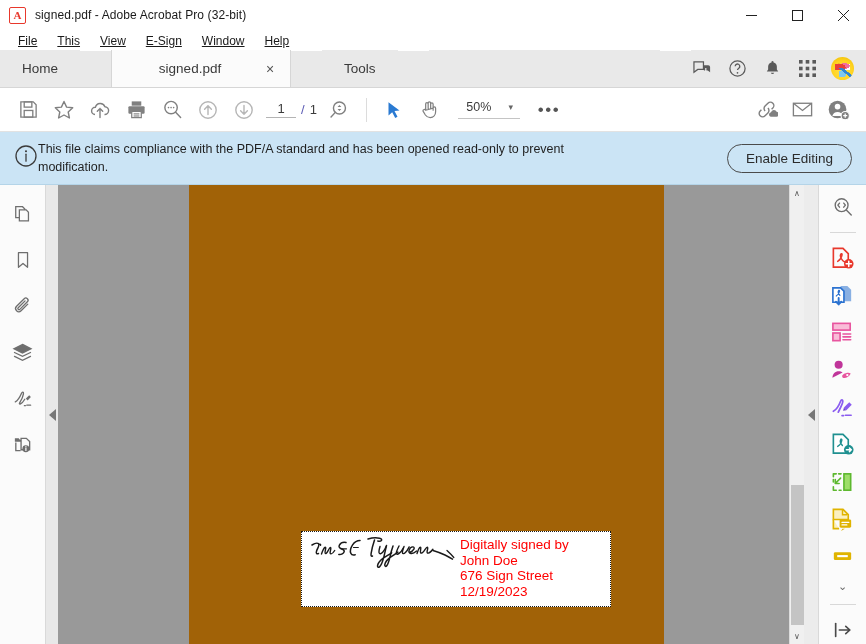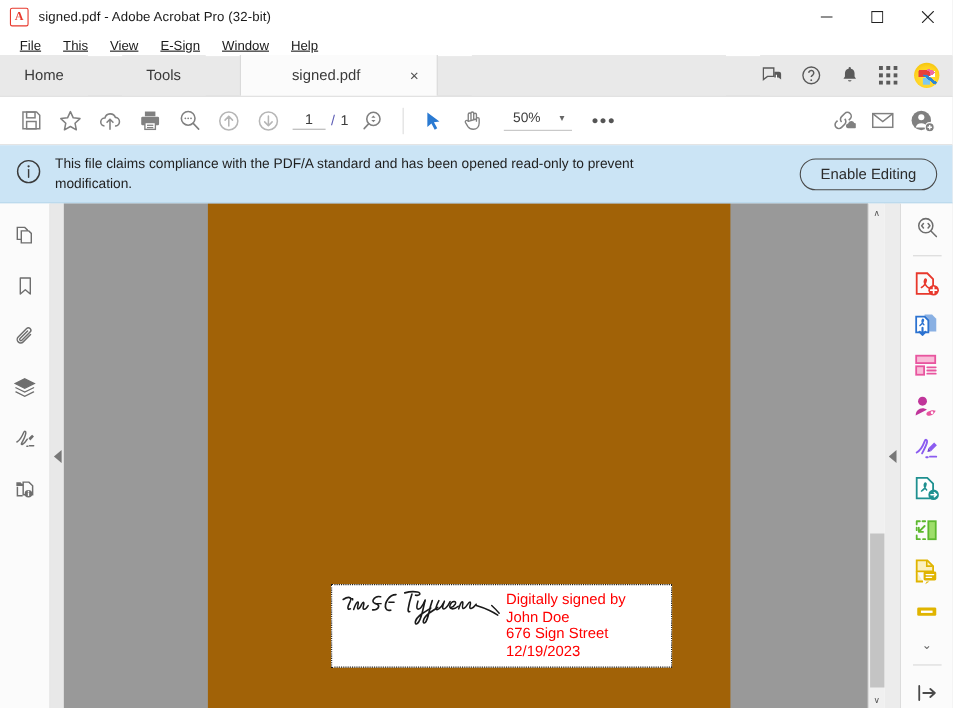--- a/index.html
+++ b/index.html
@@ -118,21 +118,21 @@
     width: 42px; text-align: center; font-size: 12.5px; color: #3c3c3c;
   }
   .zoom-caret { width: 18px; text-align: center; color: #666; font-size: 9px; }
   .tb-spacer { flex: 1; }
   .tb-dots { font-size: 17px; color: #555; letter-spacing: 1.5px;
     padding: 0 4px; margin-left: 14px; }
 
   
   .notifbar {
     height: 53px; background: #cbe4f5; display: flex;
-    align-items: center; padding: 0 14px; gap: 12px;
+    align-items: center; padding: 0 14px; 
     border-bottom: 1px solid #b4d4e8;
   }
   .notif-icon { flex: 0 0 auto; color: #3b3b3b; }
   .notif-text {
     font-size: 12.5px; color: #1f1f1f; line-height: 1.45;
     max-width: 580px;
   }
   .enable-btn {
     margin-left: auto; border: 1.4px solid #4a4a4a; border-radius: 16px;
     padding: 6px 18px; font-size: 13.5px; color: #2b2b2b;
@@ -252,25 +252,25 @@
     <div class="menu-item"><u>File</u></div>
     <div class="menu-item"><u>This</u></div>
     <div class="menu-item"><u>View</u></div>
     <div class="menu-item"><u>E-Sign</u></div>
     <div class="menu-item"><u>Window</u></div>
     <div class="menu-item"><u>Help</u></div>
   </div>
 
   <div class="tabstrip">
     <div class="tab">Home</div>
-    <div class="tab">Tools</div>
     <div class="tab doc">
       <span class="lbl">signed.pdf</span>
       <span class="tab-close">×</span>
     </div>
+    <div class="tab">Tools</div>
     <div class="tab-right-pad"></div>
     <div class="tab-icons">
       <div class="tab-icon">
         <svg width="19" height="19" viewBox="0 0 20 20" fill="none" stroke="currentColor" stroke-width="1.3">
           <path d="M1 3h10v8H5l-4 3z"></path>
           <path d="M11.5 6.5h4.5a2 2 0 012 2v5.5l-2.5-2h-4z" fill="currentColor" stroke="none"></path>
           <path d="M13.5 9.5v3.5" stroke="#fff" stroke-width="1.1"></path>
         </svg>
       </div>
       <div class="tab-icon">

